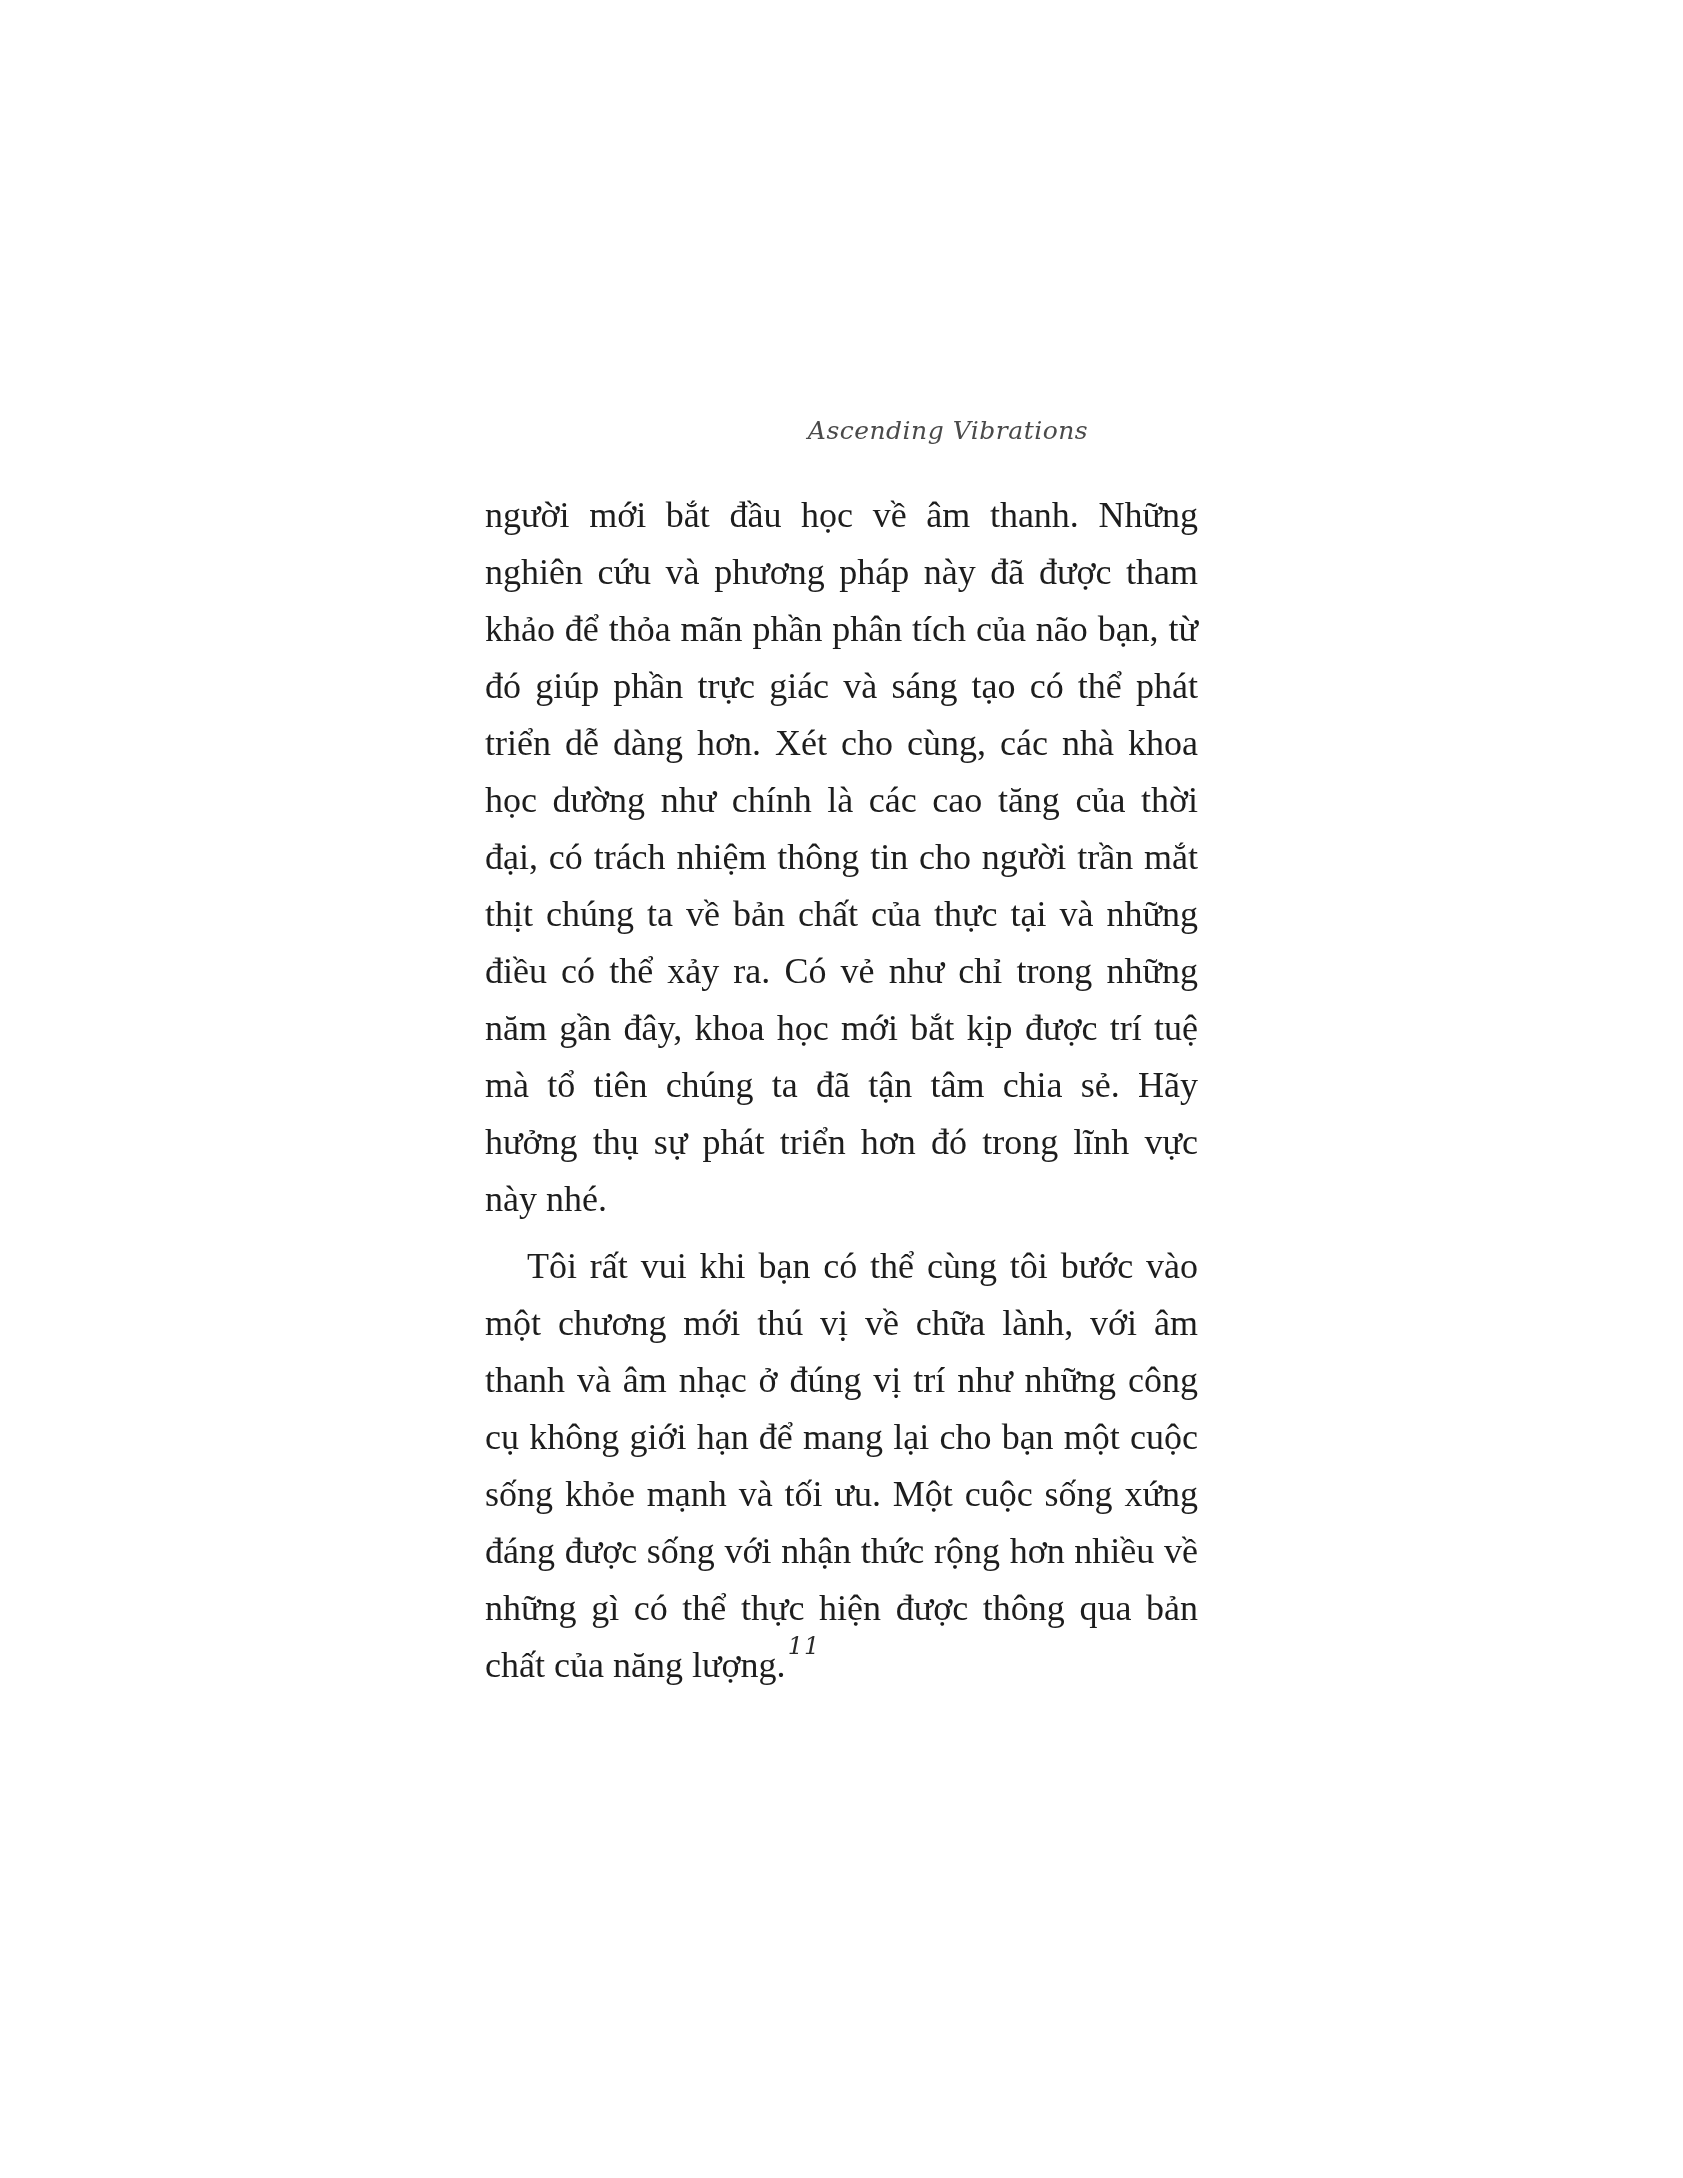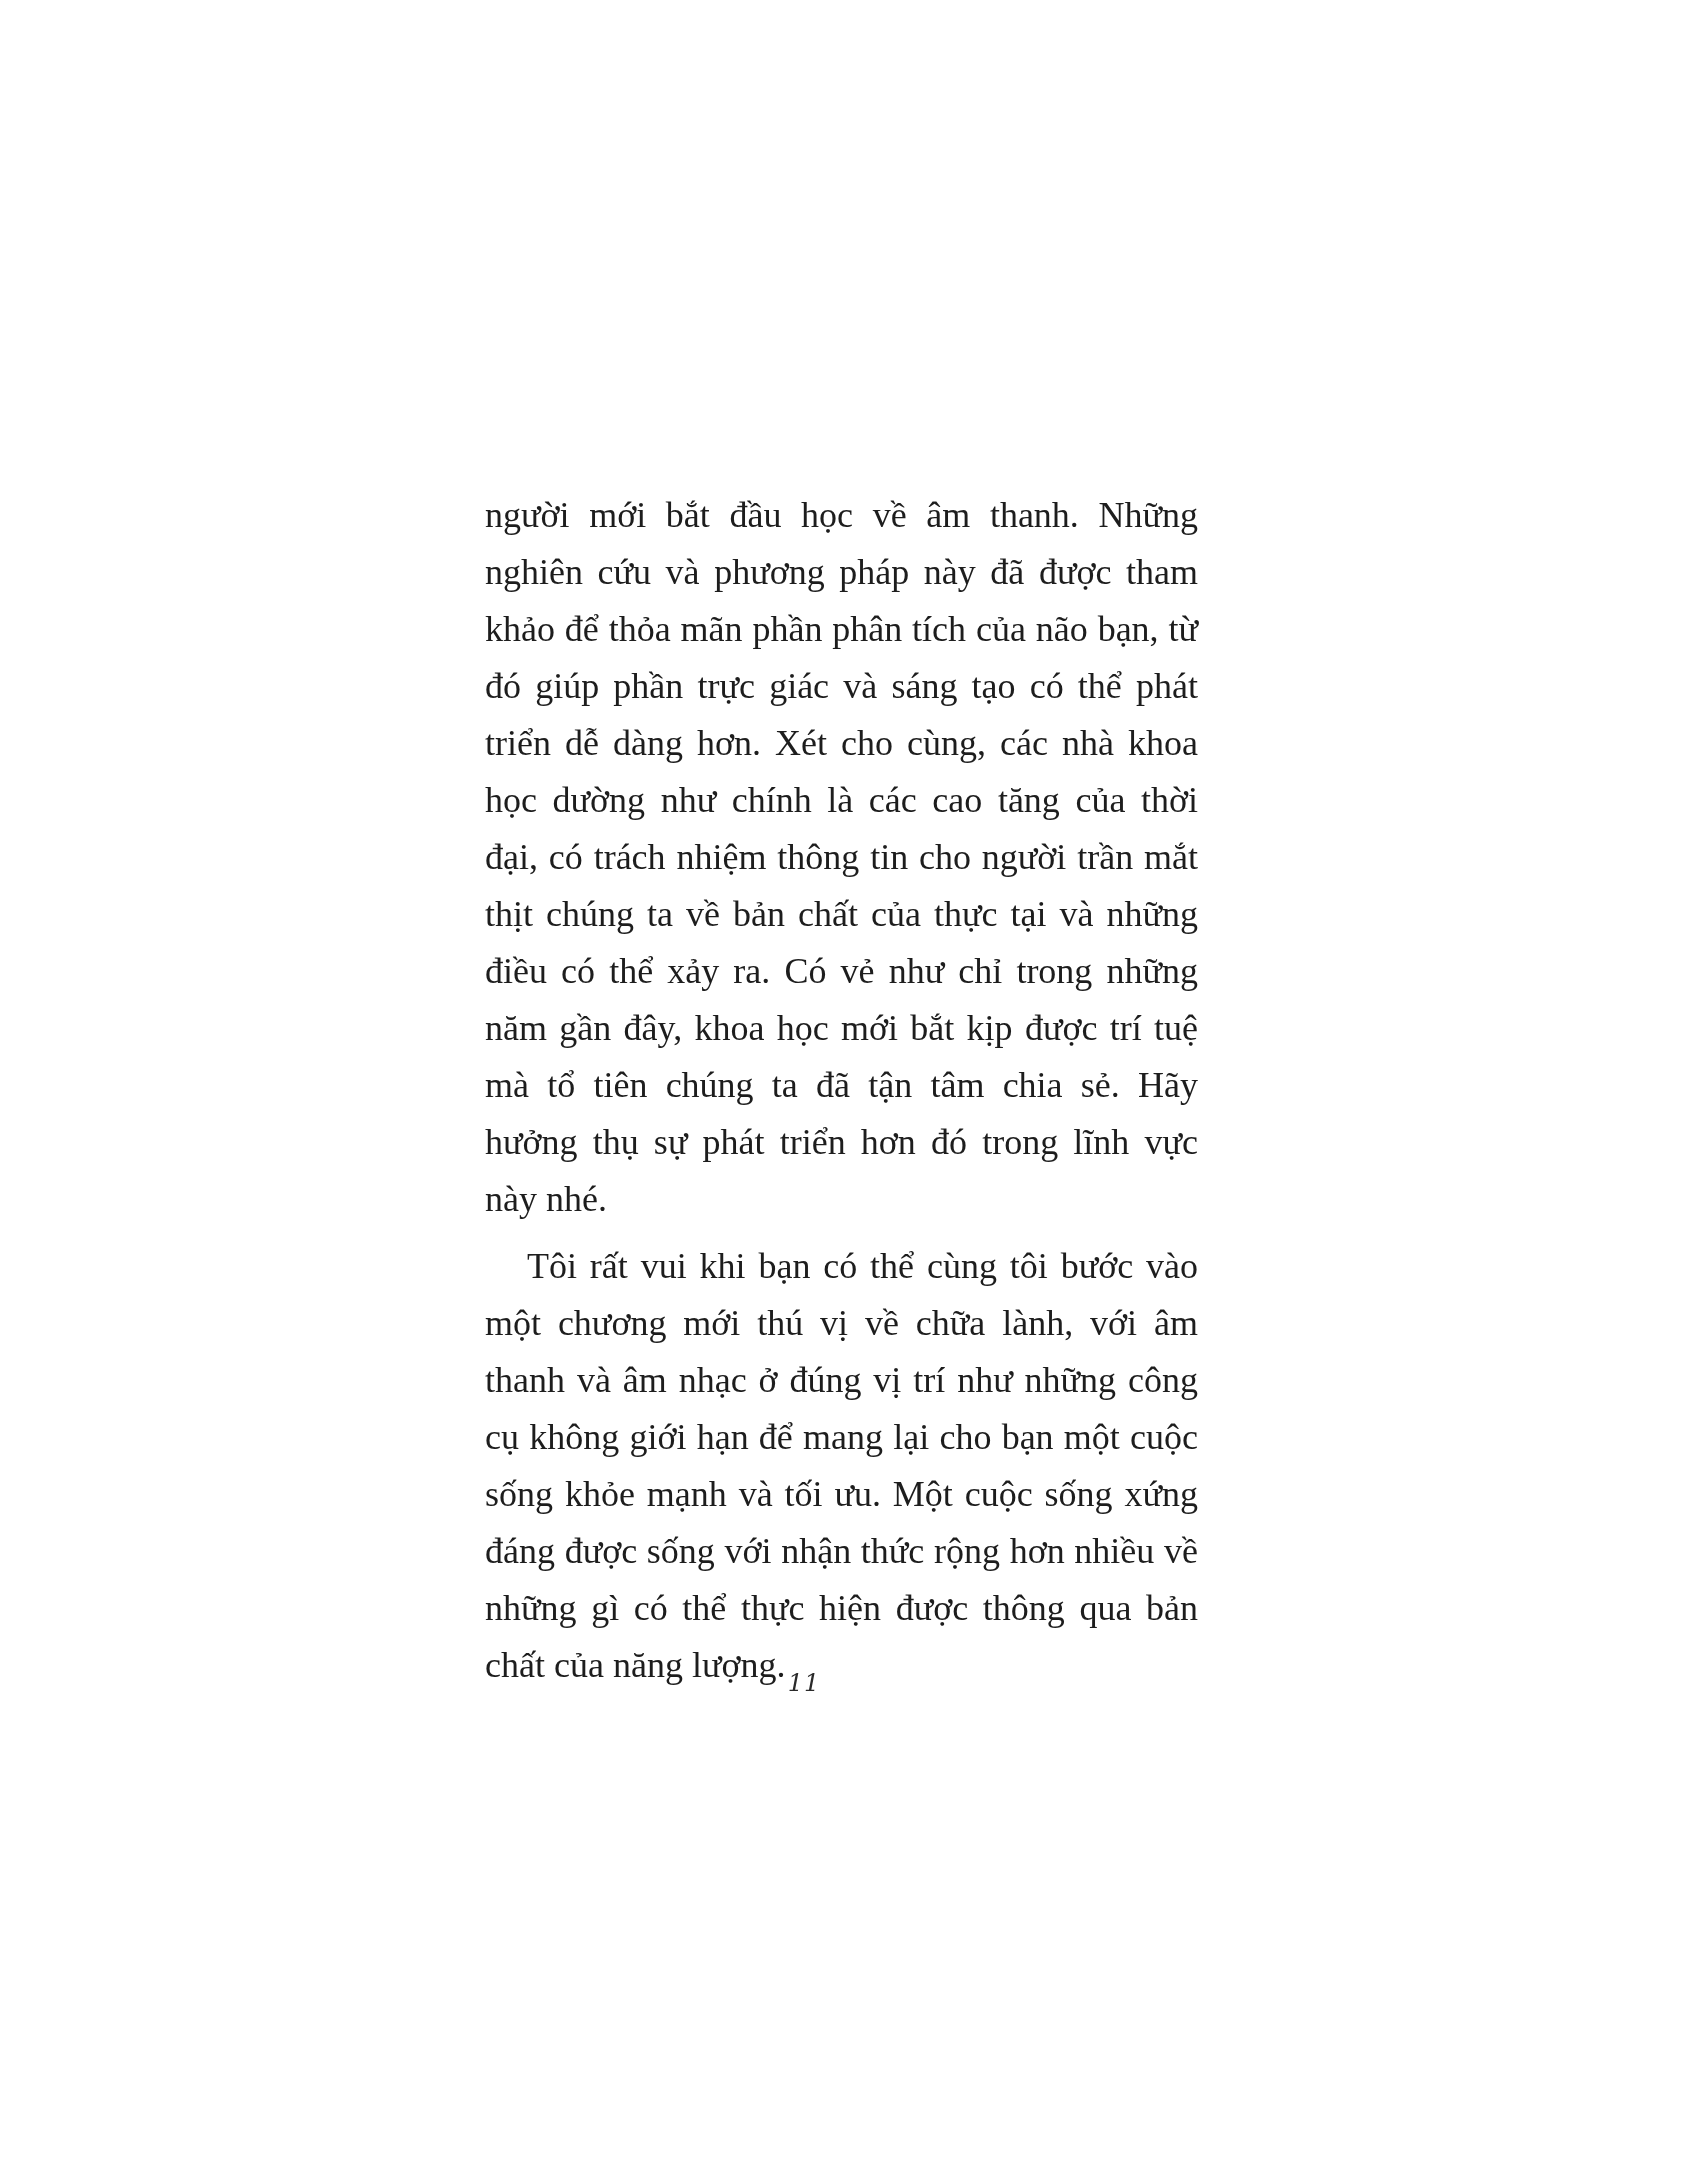--- a/index.html
+++ b/index.html
@@ -68,28 +68,28 @@
     left: 0;
     width: 1479px;
     text-align: center;
     padding-left: 129px;
     box-sizing: border-box;
     font-family: "DejaVu Serif", serif;
     font-style: italic;
     font-size: 24px;
     color: #2a2a2a;
     letter-spacing: 1px;
-    margin-top: 37px;
   }
 </style>
 </head>
 <body>
 
 <div class="page">
 
+  <div class="running-head">Ascending Vibrations</div>
 
   <div class="textblock">
     <p class="para">người mới bắt đầu học về âm thanh. Những nghiên cứu và phương pháp này đã được tham khảo để thỏa mãn phần phân tích của não bạn, từ đó giúp phần trực giác và sáng tạo có thể phát triển dễ dàng hơn. Xét cho cùng, các nhà khoa học dường như chính là các cao tăng của thời đại, có trách nhiệm thông tin cho người trần mắt thịt chúng ta về bản chất của thực tại và những điều có thể xảy ra. Có vẻ như chỉ trong những năm gần đây, khoa học mới bắt kịp được trí tuệ mà tổ tiên chúng ta đã tận tâm chia sẻ. Hãy hưởng thụ sự phát triển hơn đó trong lĩnh vực này nhé.</p>
     <p class="para">Tôi rất vui khi bạn có thể cùng tôi bước vào một chương mới thú vị về chữa lành, với âm thanh và âm nhạc ở đúng vị trí như những công cụ không giới hạn để mang lại cho bạn một cuộc sống khỏe mạnh và tối ưu. Một cuộc sống xứng đáng được sống với nhận thức rộng hơn nhiều về những gì có thể thực hiện được thông qua bản chất của năng lượng.</p>
   </div>
 
   <div class="folio">11</div>
 
 </div>
 

